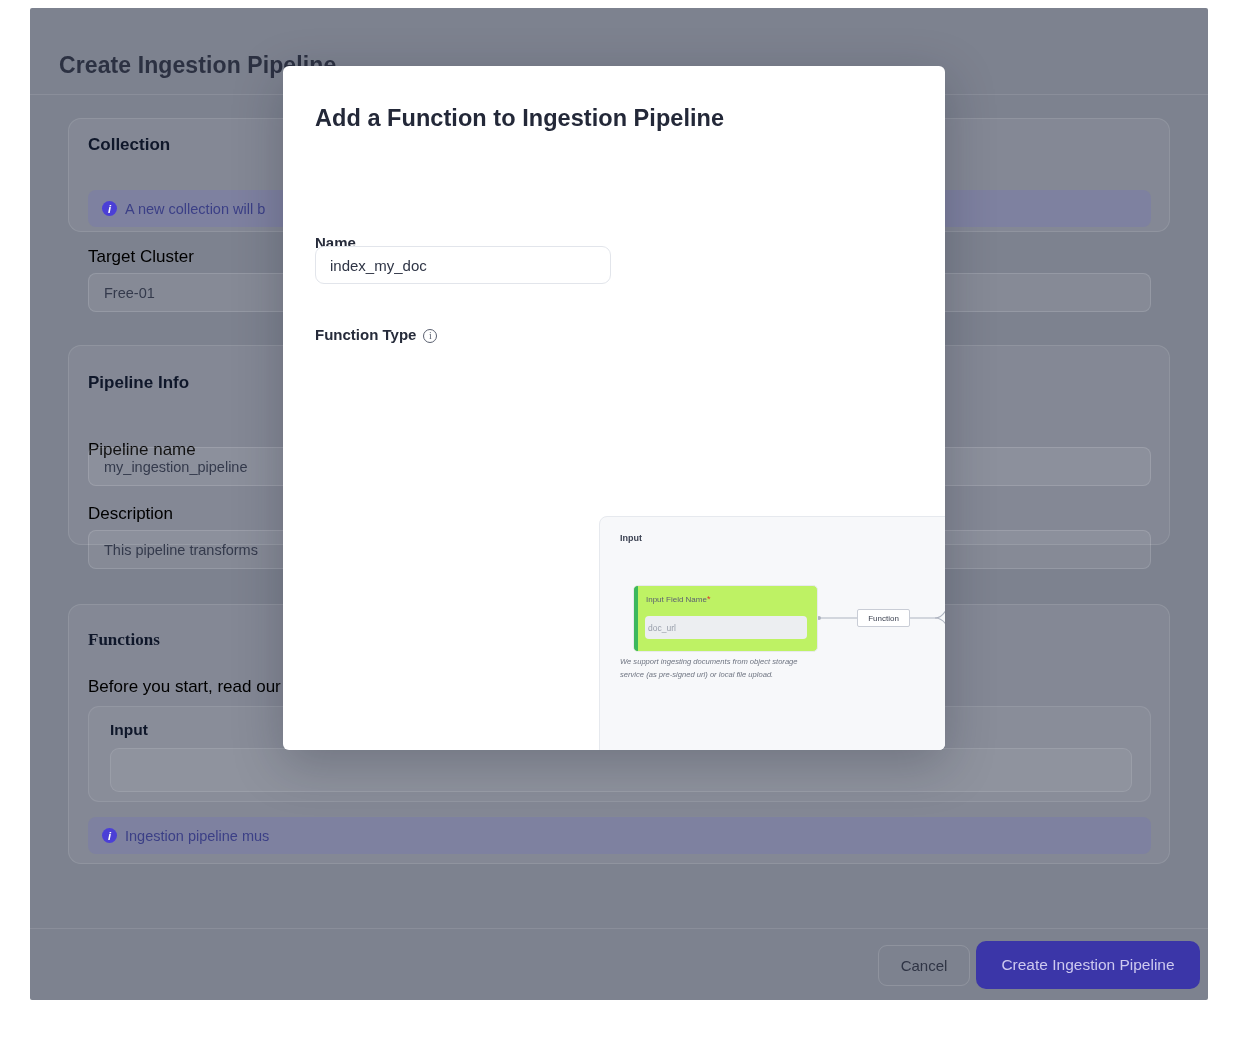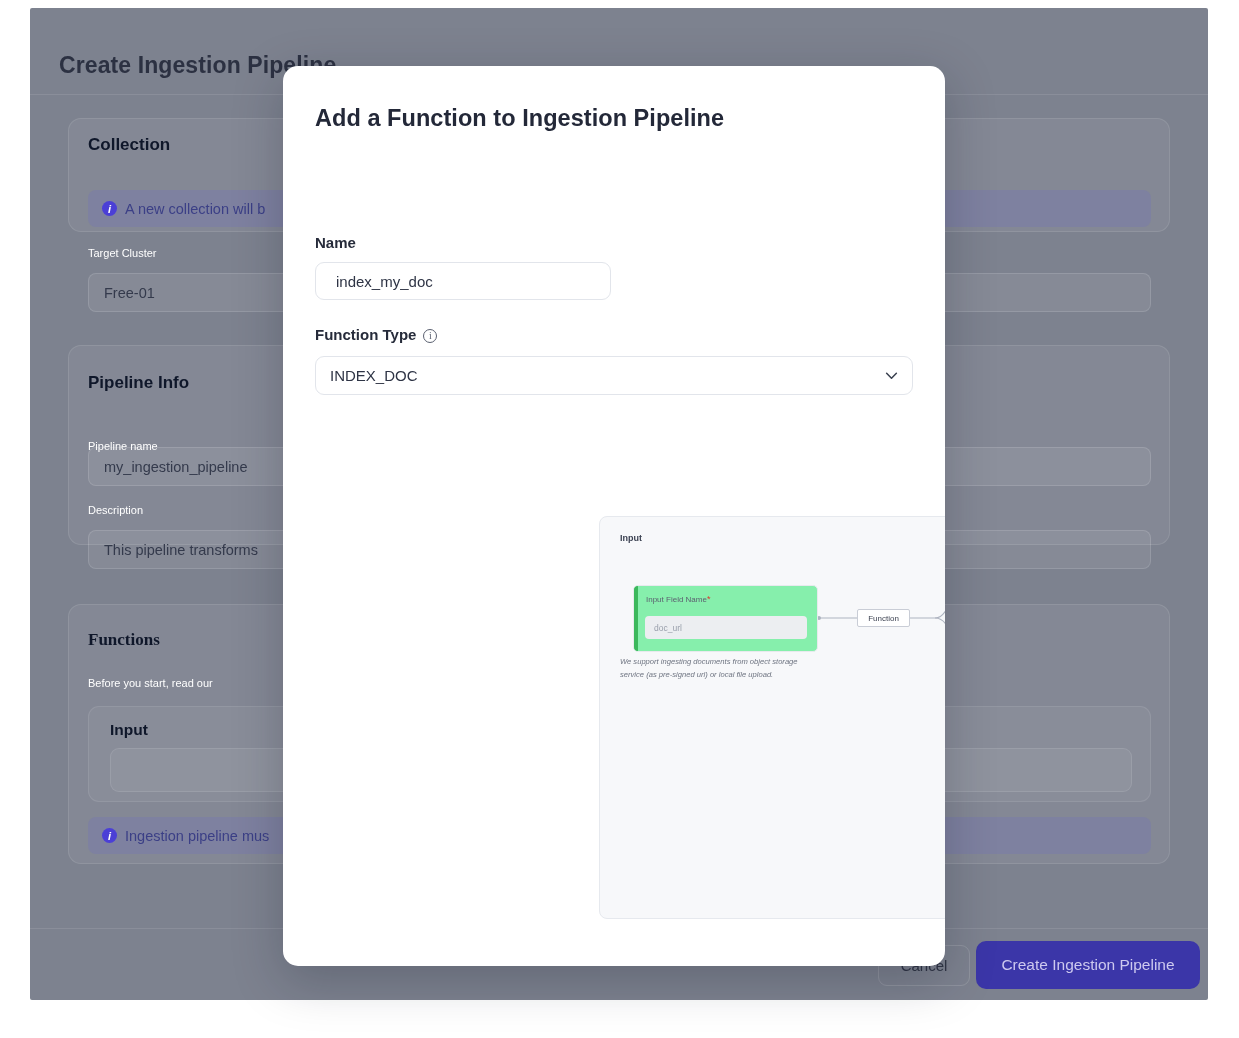--- a/index.html
+++ b/index.html
@@ -54,22 +54,22 @@
   }
 
   .bg-h2 {
     position: absolute;
     font-size: 17px;
     font-weight: bold;
     color: #0f172a;
   }
   .bg-label {
     position: absolute;
-    font-size: 11px;
-    color: #ffffff;
+    font-size: 17px;
+    color: #000000;
   }
   .bg-input {
     position: absolute;
     height: 39px;
     background: rgba(255,255,255,.07);
     border: 1px solid rgba(255,255,255,.13);
     border-radius: 8px;
     font-size: 14.5px;
     color: #343a4c;
     display: flex;
@@ -136,23 +136,23 @@
     border-radius: 10px;
     display: flex; align-items: center; justify-content: center;
     font-size: 15.5px;
     color: #cdc9ef;
   }
 
   
   #modal {
     position: absolute;
     left: 283px; top: 66px;
-    width: 662px; height: 900px;
+    width: 662px; height: 684px;
     background: #ffffff;
-    border-radius: 15px;
+    border-radius: 6px;
     box-shadow: 0 14px 50px rgba(20,24,40,.25);
     overflow: hidden;
   }
 
   #modal-title {
     position: absolute;
     left: 32px; top: 39px;
     font-size: 23.5px;
     font-weight: bold;
     color: #232838;
@@ -176,29 +176,29 @@
     line-height: 12px;
     text-align: center;
     color: #5a6070;
     font-family: "Liberation Serif", serif;
     font-weight: normal;
     display:inline-block;
   }
 
   #name-input {
     position: absolute;
-    left: 32px; top: 196px;
+    left: 32px; top: 180px;
     width: 296px; height: 38px;
     border: 1px solid #e2e5eb;
     border-radius: 9px;
     background: #fff;
     font-size: 15px;
     color: #2e3445;
     display: flex; align-items: center;
-    padding-left: 20px;
+    padding-left: 14px;
   }
 
   #type-select {
     position: absolute;
     left: 32px; top: 290px;
     width: 598px; height: 39px;
     border: 1px solid #e2e5eb;
     border-radius: 9px;
     background: #fff;
     font-size: 15px;
@@ -222,21 +222,21 @@
     overflow: hidden;
   }
   .dg-head {
     position: absolute;
     font-size: 9px;
     font-weight: bold;
     color: #3c4252;
   }
   .dg-node {
     position: absolute;
-    background: #86efac;
+    background: #bef264;
     border: 1px solid #e8eaee;
     border-radius: 5px;
     overflow: hidden;
   }
   .dg-node .bar {
     position: absolute;
     left: 0; top: 0; bottom: 0;
     width: 3.5px;
   }
   .dg-node .lbl {
@@ -248,21 +248,21 @@
   .dg-node .lbl .req { color: #e0342b; font-size: 9px; }
   .dg-node .box {
     position: absolute;
     left: 11px; right: 10px; top: 21px;
     height: 19px;
     background: #eceef1;
     border-radius: 4px;
     font-size: 8.5px;
     color: #9aa0ac;
     display: flex; align-items: center;
-    padding-left: 9px;
+    padding-left: 3px;
   }
   #input-note {
     position: absolute;
     left: 336px; top: 588px;
     width: 200px;
     font-size: 7.6px;
     line-height: 12.5px;
     color: #6e7481;
     font-style: italic;
   }
@@ -330,26 +330,20 @@
   <div class="field-label" style="left:32px;top:168px;">
     <span>Name</span>
   </div>
   <div id="name-input">index_my_doc</div>
 
   <div class="field-label" style="left:32px;top:260px;">
     <span>Function Type</span>
     <span class="info-circle">i</span>
   </div>
 
-  <div id="type-select">
-    <span>INDEX_DOC</span>
-    <svg class="chev" viewBox="0 0 12 12">
-      <path d="M1.5 4 L6 8.5 L10.5 4" stroke="#3a404f" stroke-width="1.4" fill="none" stroke-linecap="round" stroke-linejoin="round"></path>
-    </svg>
-  </div>
 
   <div id="diagram">
 
     <svg id="edges" width="598" height="403">
       <g stroke="#aeb4c0" stroke-width="1.1" fill="none">
 
         <path d="M218 101 L257 101"></path>
 
         <path d="M310 101 L335 101"></path>
 

